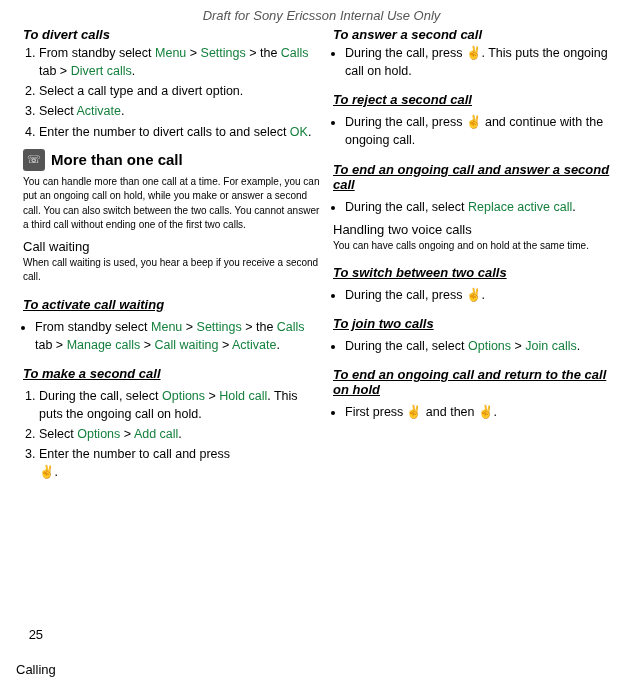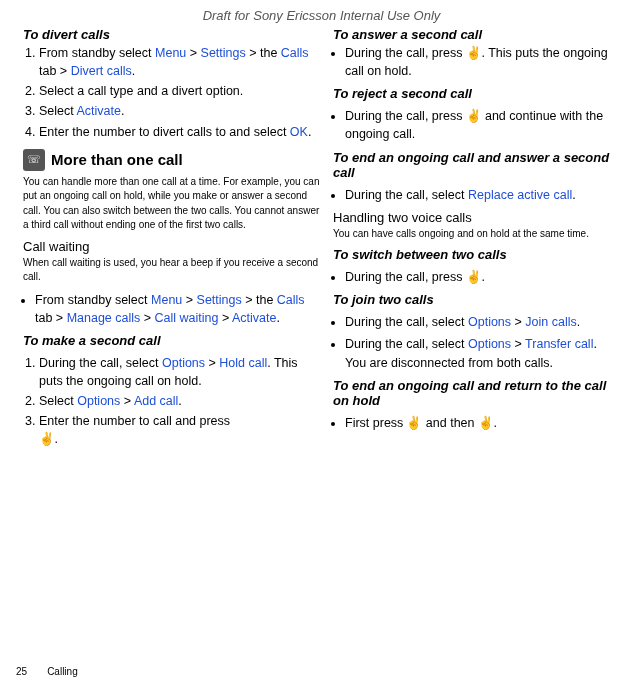--- a/index.html
+++ b/index.html
@@ -69,21 +69,21 @@
       font-size: 10px;
       line-height: 1.45;
       margin-bottom: 6px;
     }
     .sub-heading {
       font-weight: normal;
       font-size: 13px;
       margin: 6px 0 2px 0;
     }
     .link {
-      color: #1d4ed8;
+      color: #15803d;
       text-decoration: none;
     }
     ol {
       padding-left: 16px;
       font-size: 12.5px;
       line-height: 1.45;
     }
     ol li {
       margin-bottom: 2px;
     }
@@ -93,32 +93,33 @@
       font-size: 12.5px;
       line-height: 1.45;
     }
     ul li {
       margin-bottom: 4px;
     }
     .footer {
       position: absolute;
       bottom: 8px;
       left: 16px;
-      font-size: 10px;
+      font-size: 13px;
       display: flex;
       align-items: center;
       gap: 20px;
+      flex-direction: column;
     }
     .page-num {
       font-weight: normal;
     }
     
     .call-icon { color: #000; }
     .end-icon { color: #cc0000; }
-    .block-italic { font-style: italic; margin-bottom: 6px; margin-top: 6px; }
+    .block-italic { font-style: italic; margin-bottom: 6px; margin-top: 12px; text-decoration: underline; }
   </style>
 </head>
 <body>
 
 <div class="page-wrapper">
   <div class="draft-header">Draft for Sony Ericsson Internal Use Only</div>
 
   <div class="content">
 
     <div class="left-col">
@@ -135,20 +136,21 @@
 
       <div class="section-heading">
         <div class="icon">☏</div>
         <h2>More than one call</h2>
       </div>
       <p class="body-text">You can handle more than one call at a time. For example, you can put an ongoing call on hold, while you make or answer a second call. You can also switch between the two calls. You cannot answer a third call without ending one of the first two calls.</p>
 
       <p class="sub-heading">Call waiting</p>
       <p class="body-text">When call waiting is used, you hear a beep if you receive a second call.</p>
 
+      <p class="section-title block-italic"><em>To activate call waiting</em></p>
       <ul>
         <li>From standby select <a class="link">Menu</a> &gt; <a class="link">Settings</a> &gt; the <a class="link">Calls</a> tab &gt; <a class="link">Manage calls</a> &gt; <a class="link">Call waiting</a> &gt; <a class="link">Activate</a>.</li>
       </ul>
 
       <p class="section-title block-italic"><em>To make a second call</em></p>
       <ol>
         <li>During the call, select <a class="link">Options</a> &gt; <a class="link">Hold call</a>. This puts the ongoing call on hold.</li>
         <li>Select <a class="link">Options</a> &gt; <a class="link">Add call</a>.</li>
         <li>Enter the number to call and press<br><span class="call-icon"> ✌</span>.</li>
       </ol>
@@ -177,23 +179,20 @@
       <p class="section-title block-italic"><em>To switch between two calls</em></p>
       <ul>
         <li>During the call, press <span class="call-icon">✌</span>.</li>
       </ul>
 
       <p class="section-title block-italic"><em>To join two calls</em></p>
       <ul>
         <li>During the call, select <a class="link">Options</a> &gt; <a class="link">Join calls</a>.</li>
       </ul>
 
-      <ul>
-        <li>During the call, select <a class="link">Options</a> &gt; <a class="link">Transfer call</a>. You are disconnected from both calls.</li>
-      </ul>
 
       <p class="section-title block-italic"><em>To end an ongoing call and return to the call on hold</em></p>
       <ul>
         <li>First press <span class="end-icon">✌</span> and then <span class="call-icon">✌</span>.</li>
       </ul>
 
     </div>
   </div>
 
   <div class="footer">

